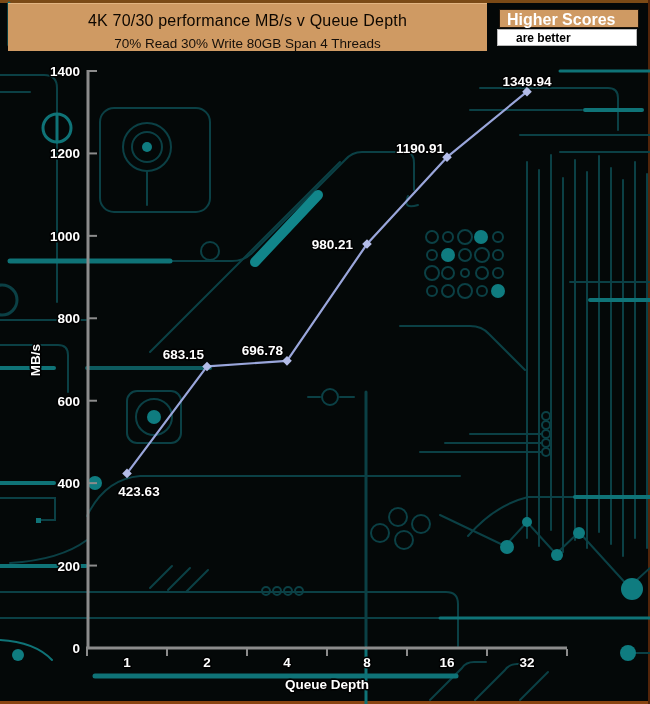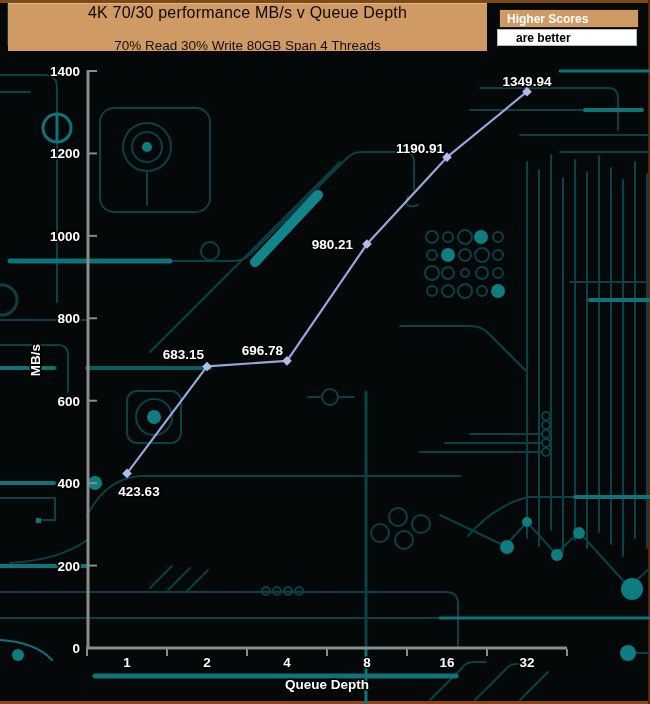--- a/index.html
+++ b/index.html
@@ -10,29 +10,28 @@
   }
   .frame-top    { position:absolute; left:0; top:0; width:650px; height:3px; background:#7b4a16; }
   .frame-bottom { position:absolute; left:0; bottom:0; width:650px; height:3px; background:#8a4512; }
   .frame-right  { position:absolute; right:0; top:0; width:2px; height:704px; background:#55250a; }
   .bg-svg, .chart-svg { position:absolute; left:0; top:0; }
   .chart-svg { z-index:3; }
   .bg-svg { z-index:1; }
   .title-bar {
     position:absolute; left:8px; top:3px; width:479px; height:47px;
     background:#cf9a63; z-index:4;
-    display:flex; flex-direction:column; justify-content:flex-start; align-items:center;
+    display:flex; flex-direction:column; justify-content:flex-end; align-items:center;
     border-top:1px solid #e2b582;
-    gap:16px;
   }
   .title-line1 { font-size:16px; color:#0d0700; letter-spacing:0.2px; }
-  .title-line2 { font-size:13.5px; color:#17100a; margin-top:0; }
+  .title-line2 { font-size:13.5px; color:#17100a; margin-top:6px; }
   .badge-top {
     position:absolute; left:499px; top:9px; width:140px; height:19px;
-    background:#cf9a63; color:#ffffff; font-weight:bold; font-size:12px;
+    background:#cf9a63; color:#ffffff; font-weight:bold; font-size:16px;
     line-height:19px; padding-left:7px; box-sizing:border-box; z-index:4;
     border:1px solid #201409;
   }
   .badge-bottom {
     position:absolute; left:497px; top:29px; width:140px; height:17px;
     background:#ffffff; color:#000000; font-weight:bold; font-size:12px;
     line-height:17px; padding-left:18px; box-sizing:border-box; z-index:4;
     border:1px solid #b8b8b8;
   }
   text.axis-tick, text.axis-title, text.point-label {

